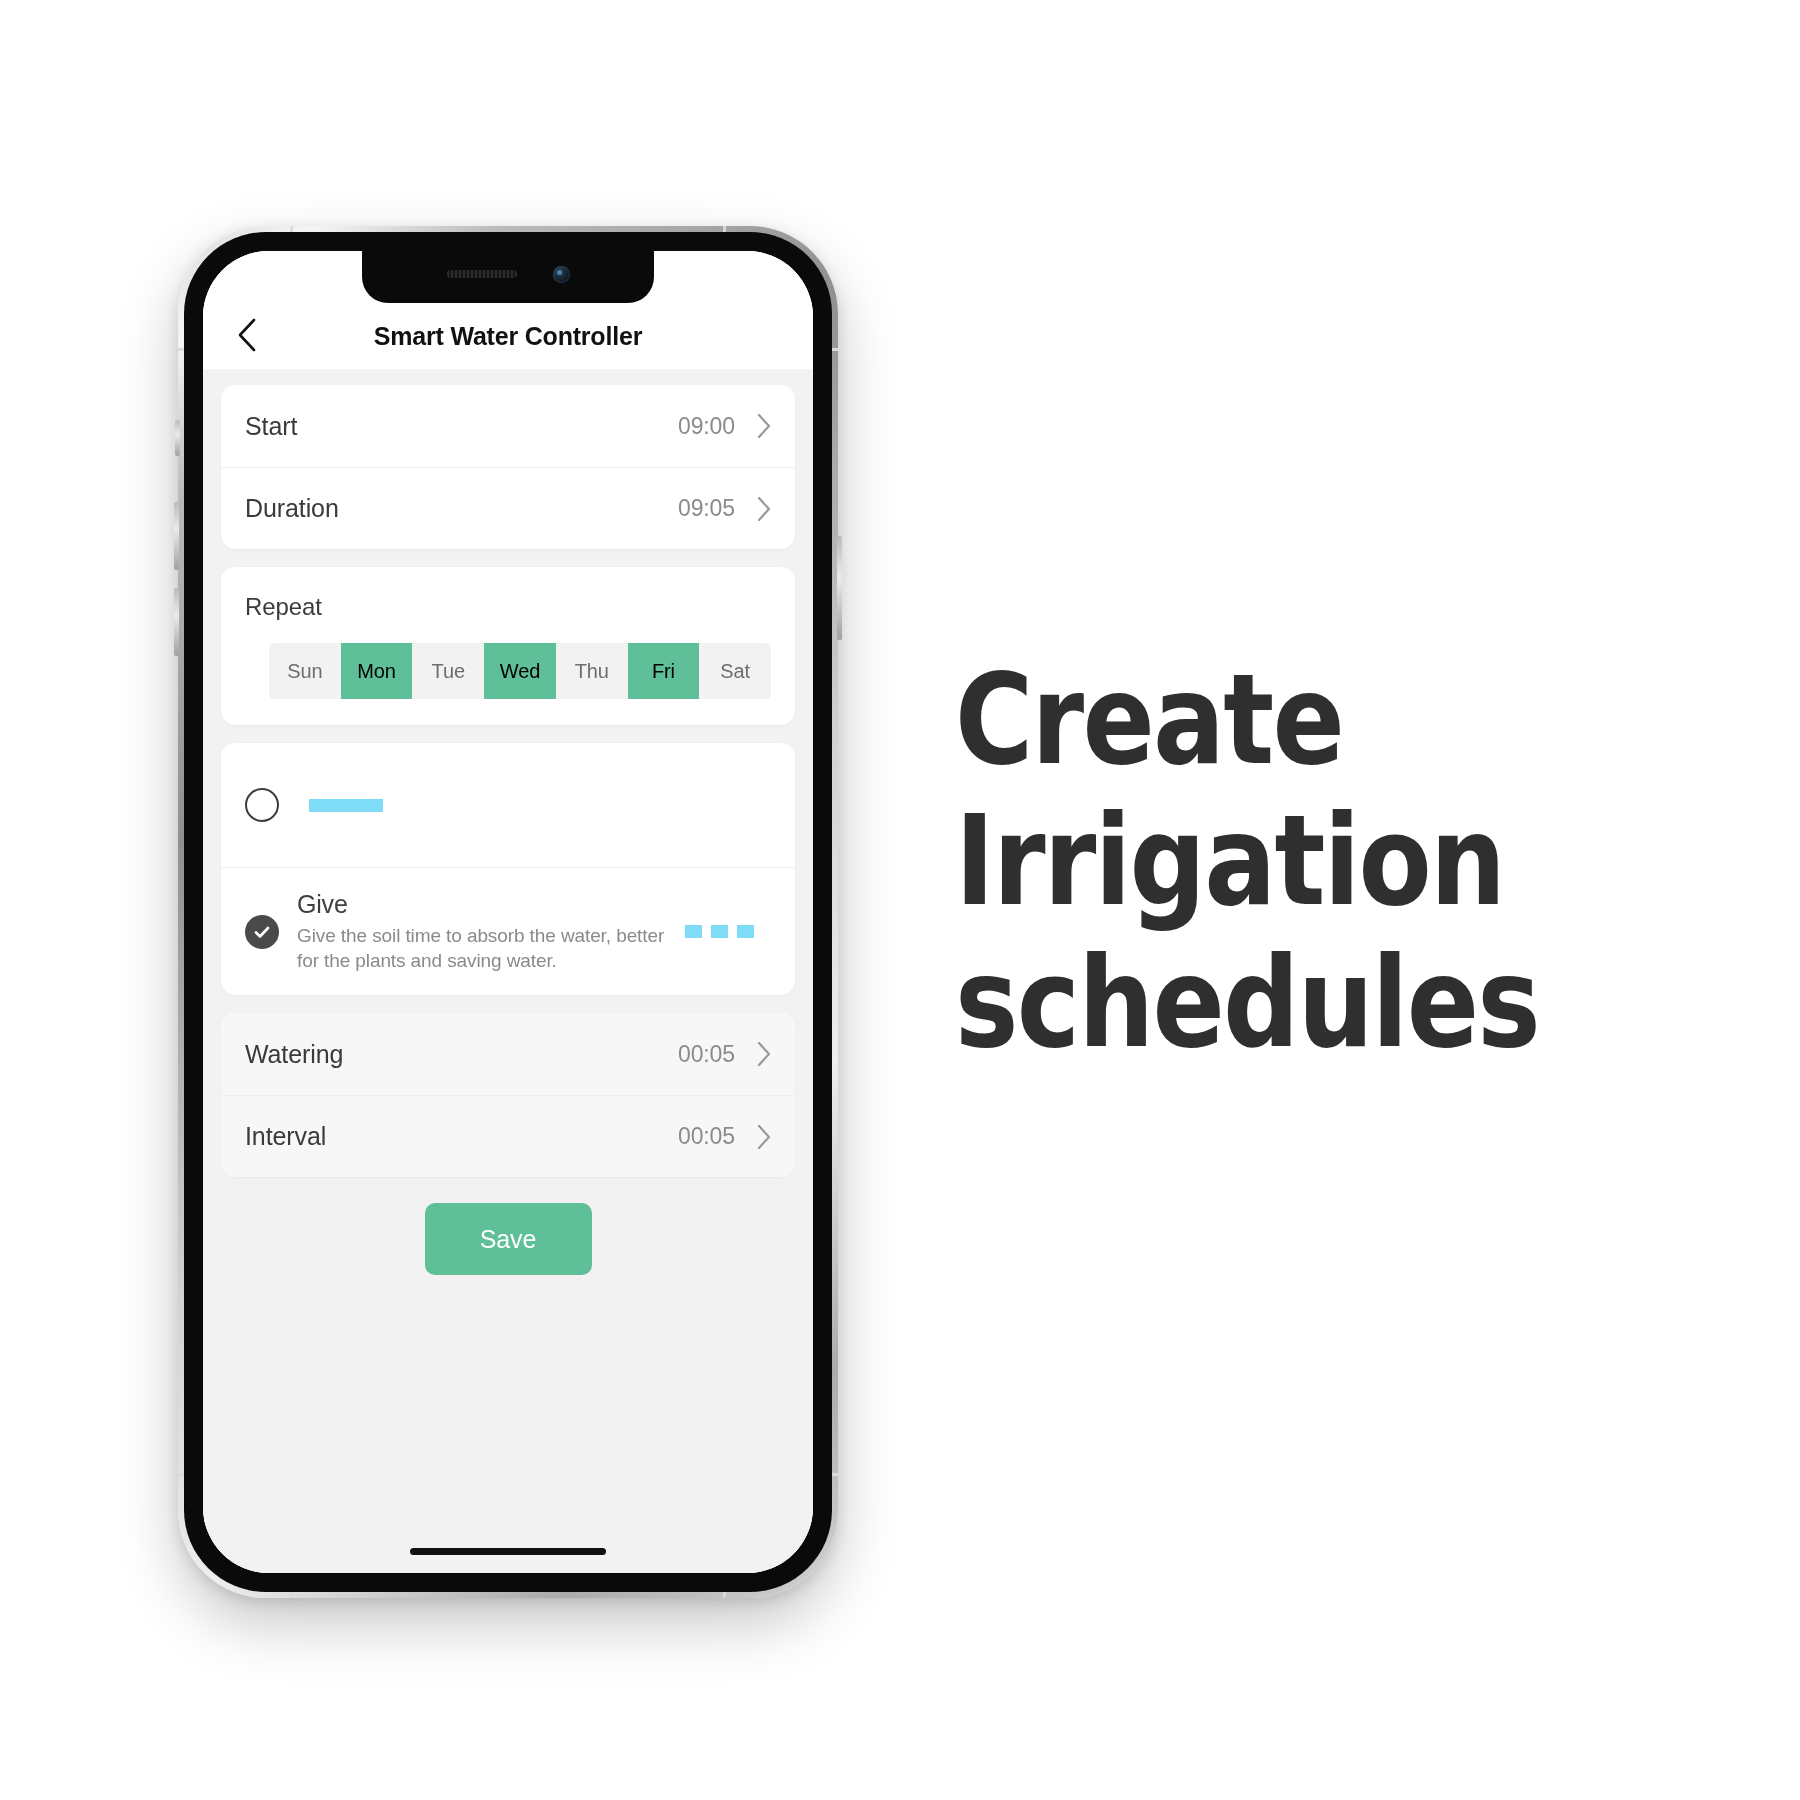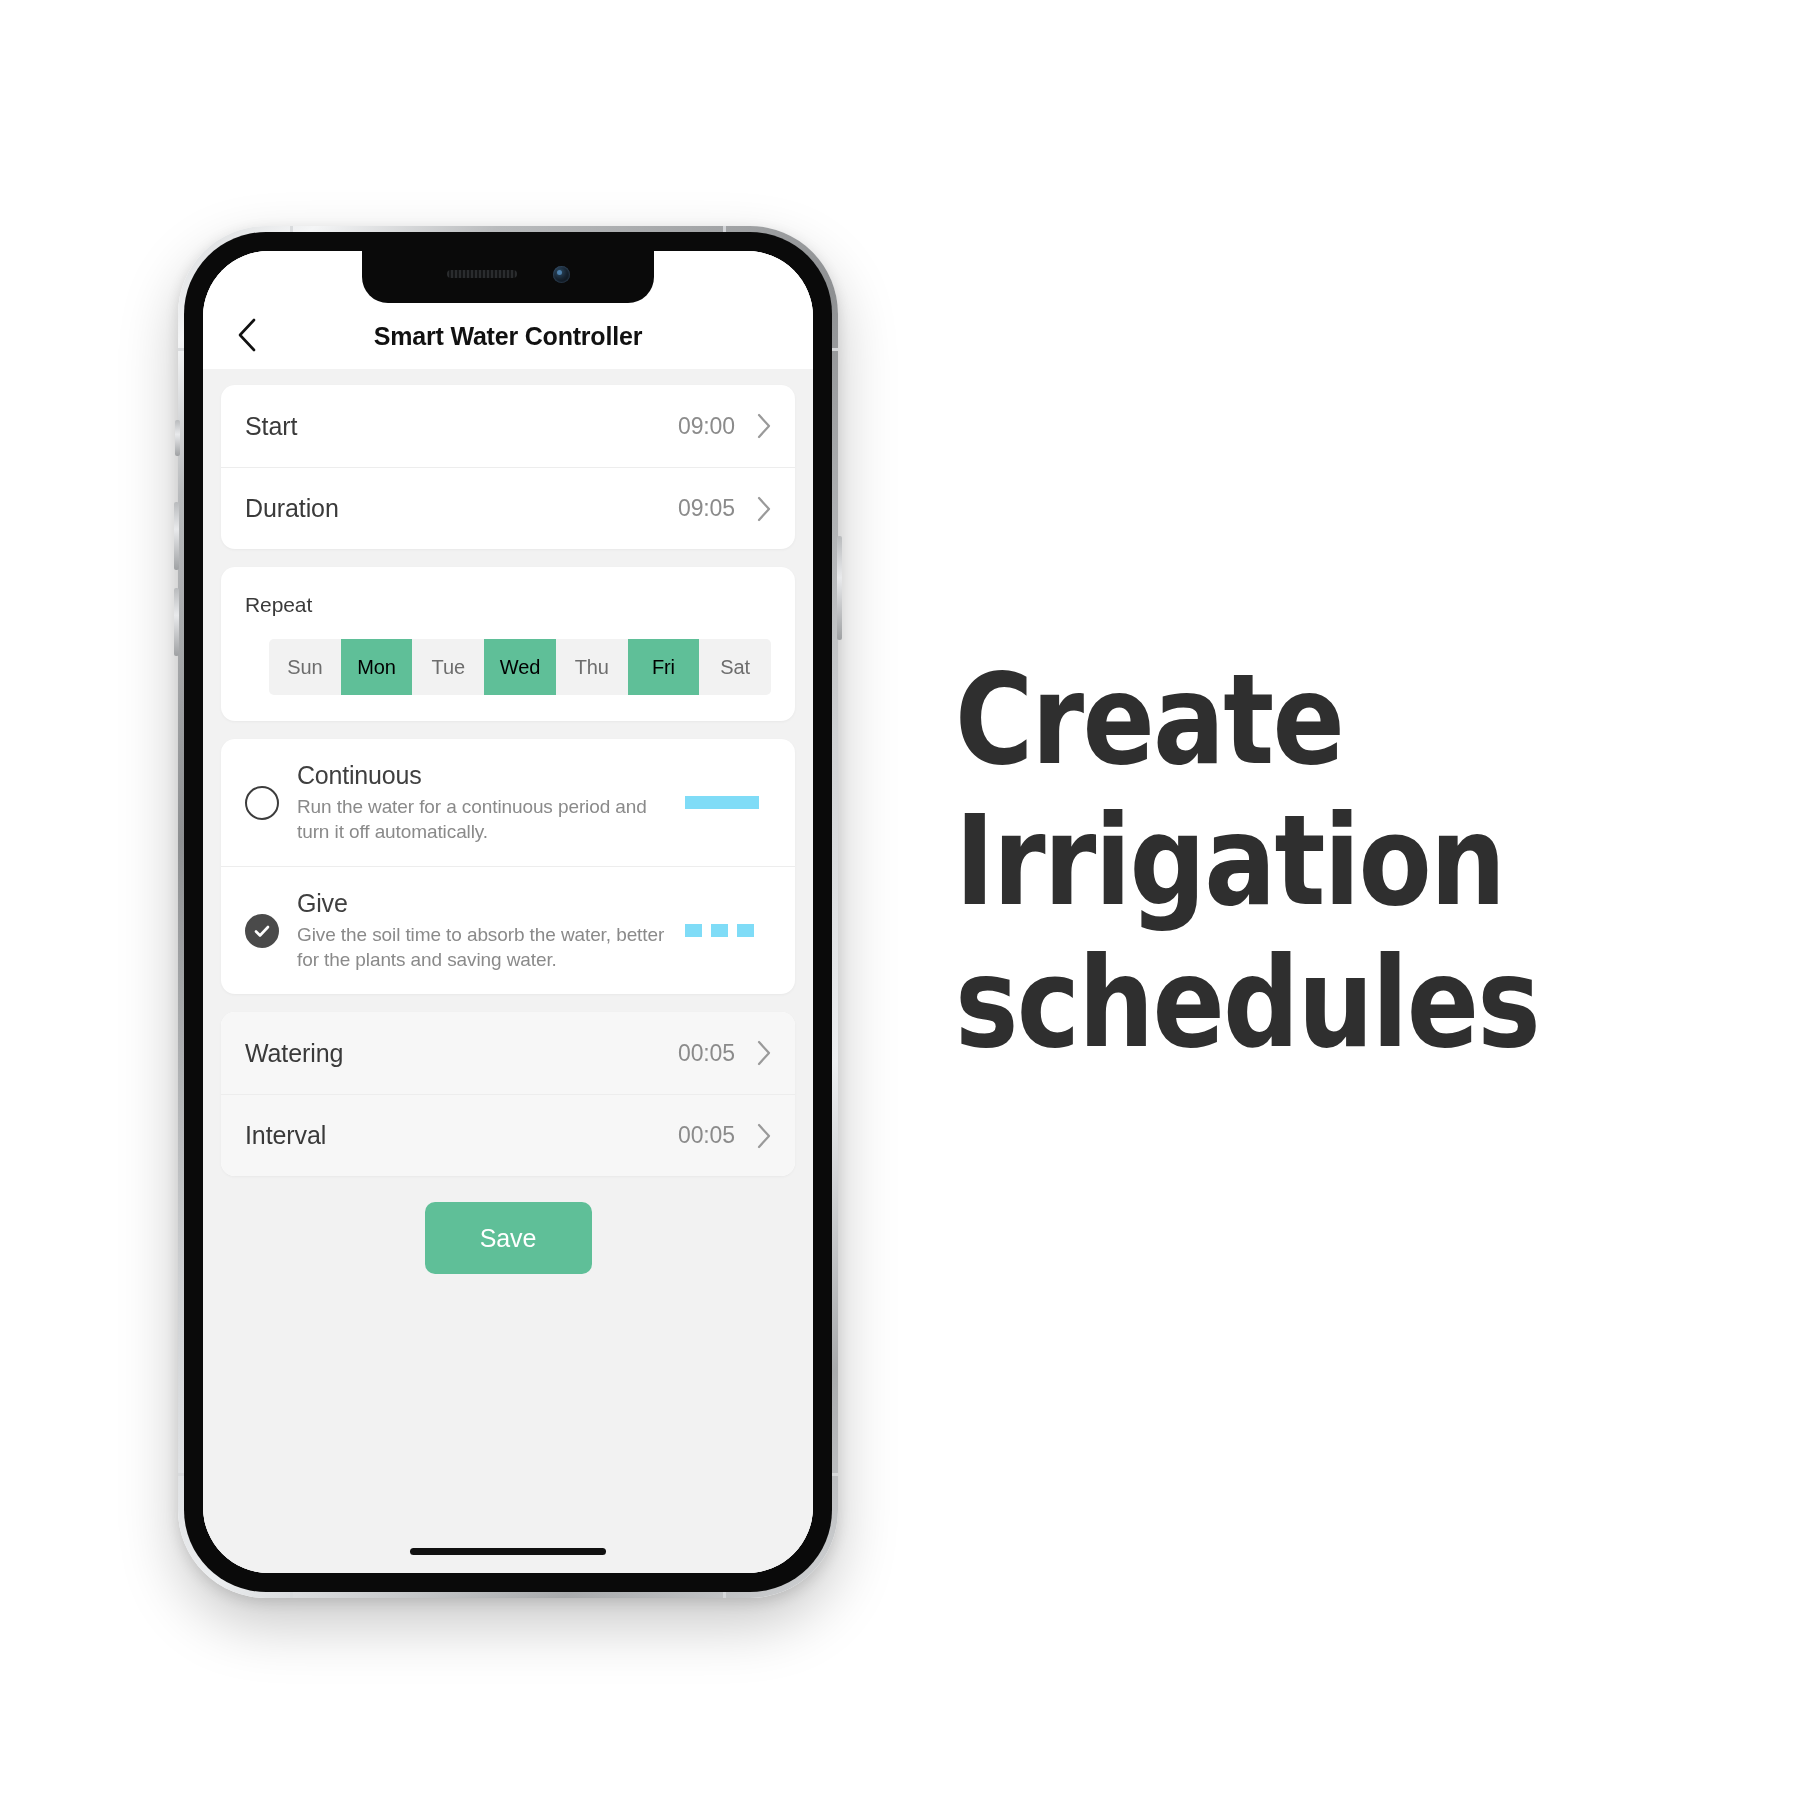--- a/index.html
+++ b/index.html
@@ -138,21 +138,21 @@
   }
   .row-value {
     font-size: 23px; color: #8b8b8b; margin-right: 22px;
     letter-spacing: -0.1px;
   }
   .chev { width: 14px; height: 26px; flex: none; }
 
   
   .repeat-card { padding: 26px 0 26px 0; }
   .repeat-title {
-    font-size: 21px; color: #3a3a3a; padding: 0 24px; margin-bottom: 22px;
+    font-size: 24px; color: #3a3a3a; padding: 0 24px; margin-bottom: 22px;
     letter-spacing: -0.1px;
   }
   .days { display: flex; padding: 0 24px; margin-left: 24px; }
   .day {
     flex: 1 1 0;
     height: 56px;
     display: flex; align-items: center; justify-content: center;
     font-size: 20px;
     background: #f2f2f2;
     color: #6d6d6d;
@@ -296,24 +296,20 @@
                 <div class="day">Thu</div>
                 <div class="day on">Fri</div>
                 <div class="day">Sat</div>
               </div>
             </div>
 
             <div class="card">
 
               <div class="opt">
                 <div class="radio"></div>
-                <div class="opt-text">
-                  <div class="opt-title">Continuous</div>
-                  <div class="opt-desc">Run the water for a continuous period and turn it off automatically.</div>
-                </div>
                 <div class="opt-graphic">
                   <div class="bar-solid"></div>
                 </div>
               </div>
 
               <div class="opt">
                 <div class="radio checked">
                   <svg width="20" height="20" viewBox="0 0 20 20">
                     <path d="M4 10.5 L8 14.5 L16 6" fill="none" stroke="#ffffff" stroke-width="2.6" stroke-linecap="round" stroke-linejoin="round"></path>
                   </svg>

